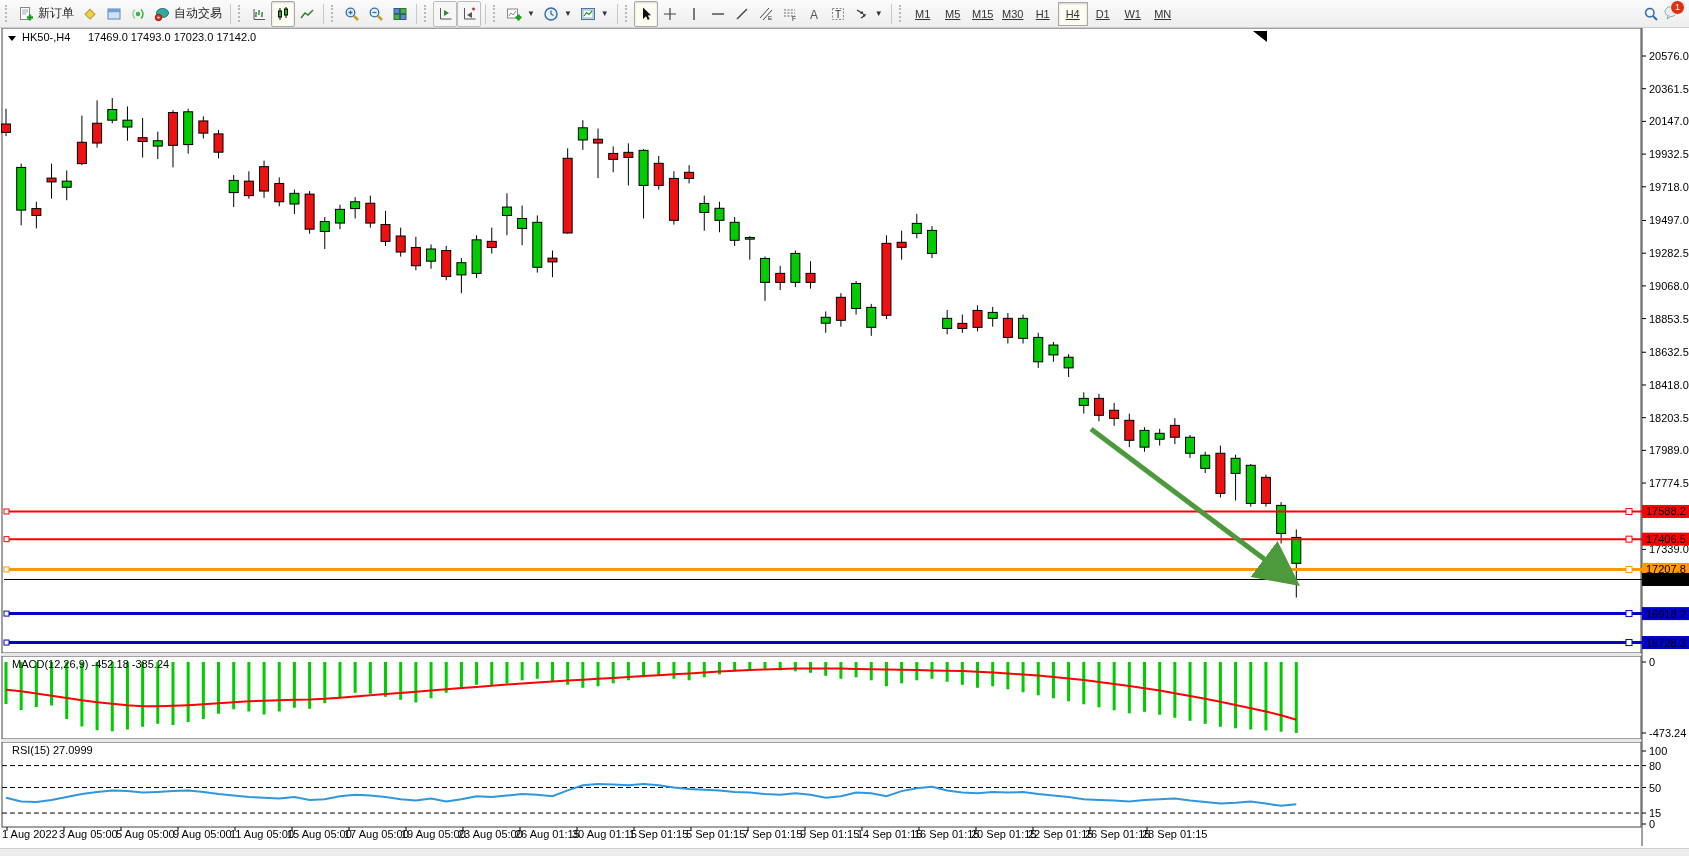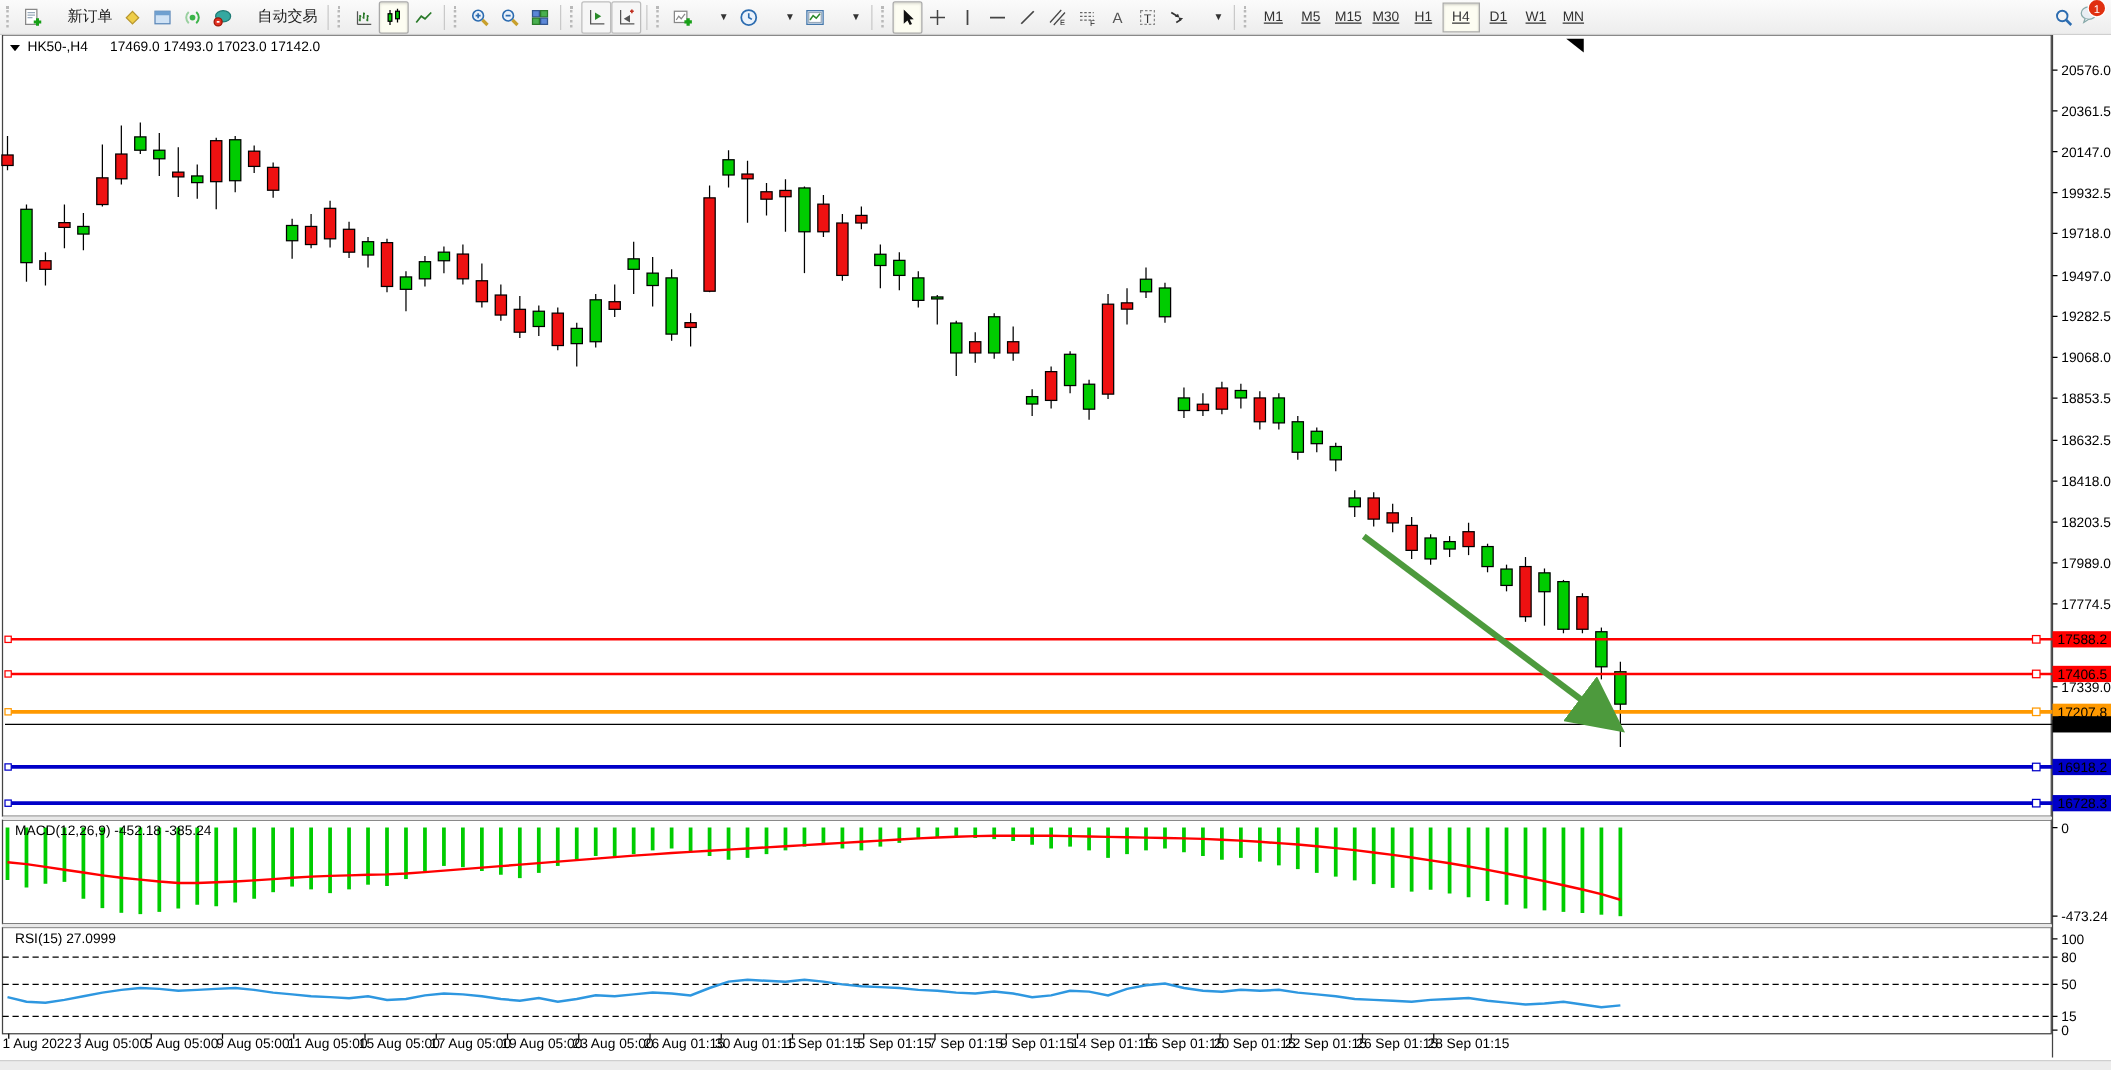--- a/index.html
+++ b/index.html
@@ -2,21 +2,21 @@
 <html><head>
 <meta charset="utf-8">
 <style>
   html,body{margin:0;padding:0;background:#d4d0c8;font-family:"Liberation Sans",sans-serif;}
   #app{position:relative;width:1689px;height:856px;background:#fff;overflow:hidden;}
   
   #toolbar{position:absolute;left:0;top:0;width:1689px;height:28px;background:linear-gradient(#fbfbfb,#ededed);
     border-bottom:1px solid #cfcfcf;display:flex;align-items:center;box-sizing:border-box;padding-left:2px;}
   .grip{width:3px;height:17px;border-left:2px dotted #b9b9b9;margin:0 4px 0 3px;}
   .sep{width:1px;height:20px;background:#c9c9c9;margin:0 4px;}
-  .tbtn{display:flex;align-items:center;gap:20px;height:24px;padding:0 3px;border:1px solid transparent;border-radius:2px;color:#222;}
+  .tbtn{display:flex;align-items:center;gap:4px;height:24px;padding:0 3px;border:1px solid transparent;border-radius:2px;color:#222;}
   .tbtn.active{border:1px solid #a8a8a8;background:#fdfdf2;box-shadow:inset 0 1px 2px rgba(0,0,0,.15);}
   .tbtn.boxed{border:1px solid #bdbdbd;background:#f6f6f6;}
   .tlabel{font-size:12px;white-space:nowrap;}
   .caret{font-size:8px;color:#333;margin-left:1px;}
   .tf{font-size:11px;color:#333;min-width:24px;justify-content:center;display:flex;align-items:center;height:22px;border:1px solid transparent;padding:0 2px;text-decoration:underline;}
   .tf.active{border:1px solid #a8a8a8;background:#fdfdf2;box-shadow:inset 0 1px 2px rgba(0,0,0,.18);text-align:right;}
   .icon16{width:16px;height:16px;display:inline-block;}
   .spacer{flex:1;}
   .badge{position:absolute;top:-4px;right:-6px;width:13px;height:13px;background:#e03010;border-radius:50%;
     color:#fff;font-size:9px;display:flex;align-items:center;justify-content:center;border:1px solid #fff;}

